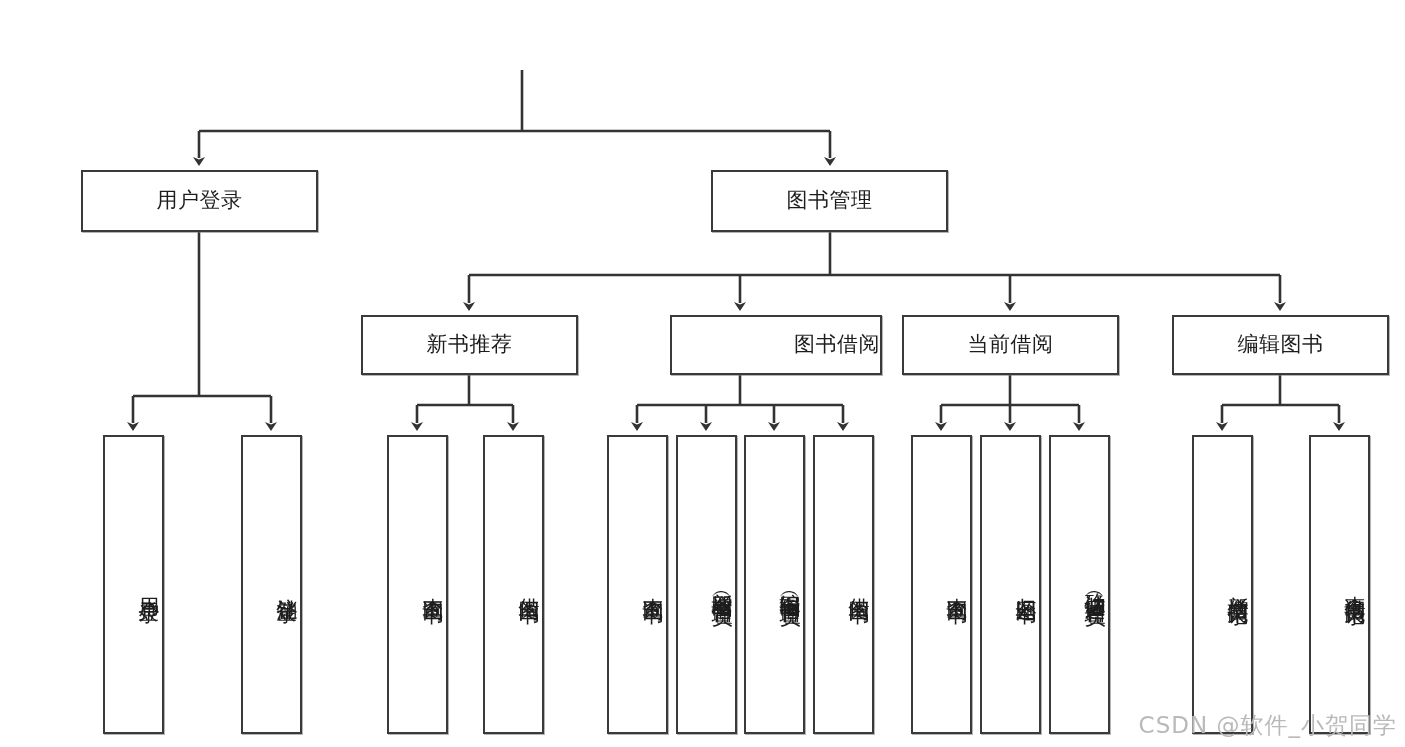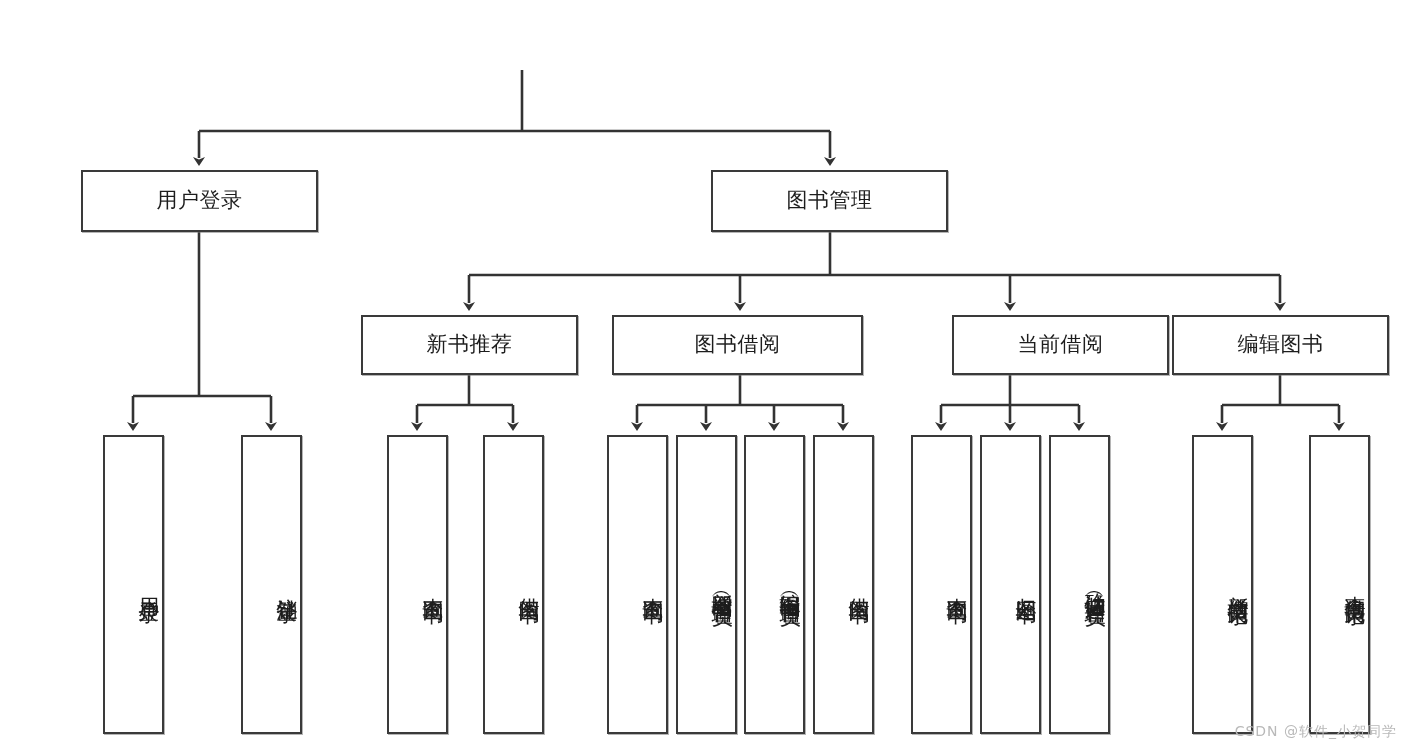--- a/index.html
+++ b/index.html
@@ -51,21 +51,21 @@
     writing-mode:vertical-rl;
     text-orientation:upright;
     display:block;
     text-align:center;
   }
   #root-node{ font-size:22px; }
   .watermark{
     position:absolute;
     right:8px;
     bottom:6px;
-    font-size:14px;
+    font-size:23px;
     color:#b9b9b9;
     letter-spacing:1px;
     white-space:nowrap;
     user-select:none;
   }
 </style>
 </head>
 <body>
 
 <div id="canvas">
@@ -126,25 +126,25 @@
   </div>
 
   <div class="node horiz" style="left:361px;top:315px;width:217px;height:60px;">
     <span>新书推荐</span>
   </div>
 
   <div class="node horiz" style="left:711px;top:170px;width:237px;height:62px;">
     <span>图书管理</span>
   </div>
 
-  <div class="node horiz" style="left:612px;top:315px;width:251px;height:60px;">
+  <div class="node horiz" style="left:670px;top:315px;width:212px;height:60px;justify-content:flex-end;">
     <span>图书借阅</span>
   </div>
 
-  <div class="node horiz" style="left:952px;top:315px;width:217px;height:60px;">
+  <div class="node horiz" style="left:902px;top:315px;width:217px;height:60px;">
     <span>当前借阅</span>
   </div>
 
   <div class="node horiz" style="left:1172px;top:315px;width:217px;height:60px;">
     <span>编辑图书</span>
   </div>
 
   <div class="node vert" style="left:103px;top:435px;width:61px;height:299px;">
     <span class="vtext">用户登录</span>
   </div>

